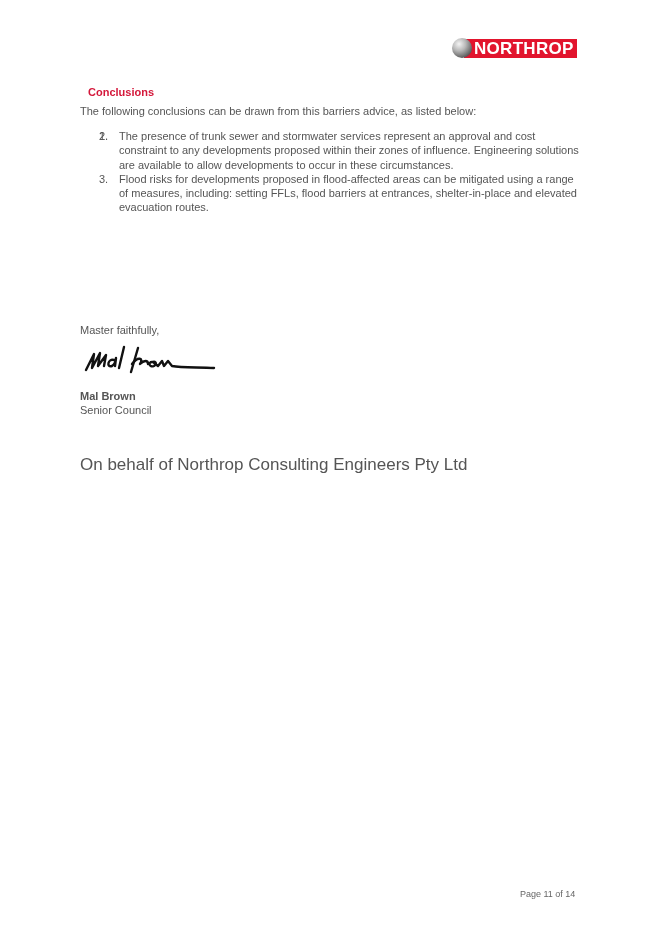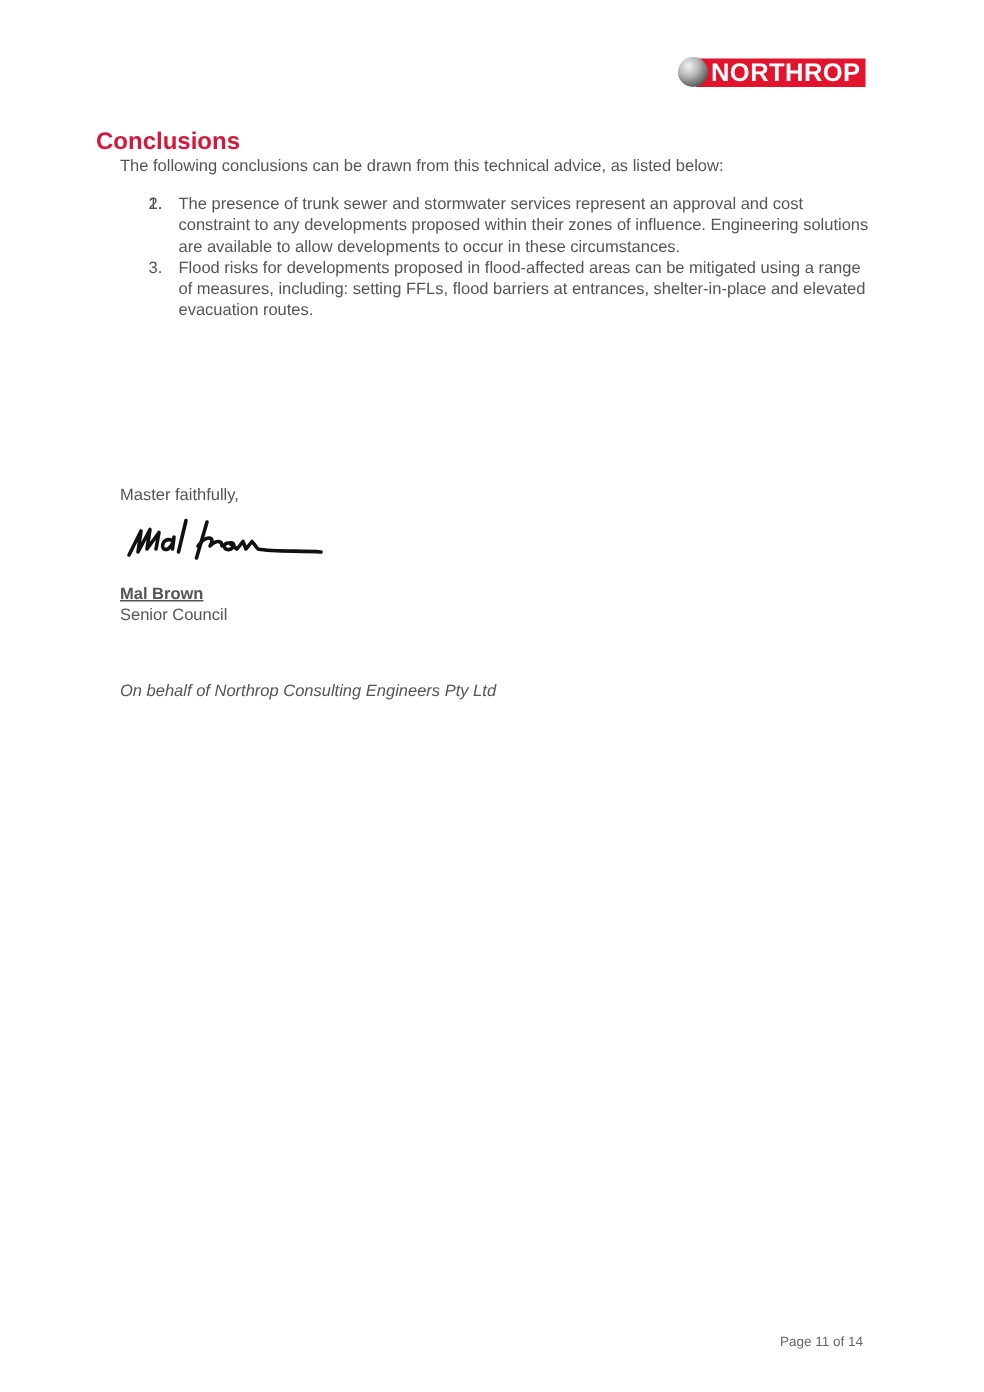--- a/index.html
+++ b/index.html
@@ -3,42 +3,42 @@
 <meta charset="utf-8">
 <style>
   html, body { margin:0; padding:0; background:#ffffff; }
   body { width:656px; height:928px; position:relative; overflow:hidden;
          font-family:"Liberation Sans", sans-serif; color:#555555; }
   .logo { position:absolute; left:450px; top:37px; width:128px; height:22px; }
   .logo .sphere { position:absolute; left:2px; top:1px; width:20px; height:20px; border-radius:50%;
     background: radial-gradient(circle at 35% 30%, #f4f4f4 0%, #b9b9b9 35%, #5b5b5b 75%, #2a2a2a 100%); z-index:2; }
   .logo .banner { position:absolute; left:14px; top:2px; width:113px; height:19px; background:#e2142d;
     color:#fff; font-weight:bold; font-size:17px; line-height:19px; letter-spacing:0.3px; padding-left:10px; box-sizing:border-box; }
-  .heading { position:absolute; left:64px; top:86px; font-size:16px; font-weight:bold; color:#d4173a; }
+  .heading { position:absolute; left:88px; top:86px; font-size:11px; font-weight:bold; color:#d4173a; }
   .intro { position:absolute; left:80px; top:104px; font-size:11px; line-height:14px; }
   ol.conc { position:absolute; left:80px; top:129px; margin:0; padding:0; list-style:none; width:500px; }
   ol.conc li { position:relative; padding-left:39px; font-size:11px; line-height:14.3px; margin-bottom:0; }
   ol.conc li .num { position:absolute; left:19px; top:0; }
   .closing { position:absolute; left:80px; top:324px; font-size:11px; }
   .sig { position:absolute; left:82px; top:344px; width:135px; height:32px; }
-  .name { position:absolute; left:80px; top:390px; font-size:11px; font-weight:bold;text-decoration:underline; }
+  .name { position:absolute; left:80px; top:390px; font-size:11px; font-weight:bold; }
   .role { position:absolute; left:80px; top:404px; font-size:11px; }
-  .behalf { position:absolute; left:80px; top:455px; font-size:11px;font-style:italic; }
+  .behalf { position:absolute; left:80px; top:455px; font-size:17px; }
   .pageno { position:absolute; left:520px; top:889px; font-size:9px; color:#666;text-align:right; }
 </style>
 </head>
 <body>
 
 <div class="logo">
   <div class="sphere"></div>
   <div class="banner">NORTHROP</div>
 </div>
 
 <div class="heading">Conclusions</div>
-<div class="intro">The following conclusions can be drawn from this technical advice, as listed below:</div>
+<div class="intro">The following conclusions can be drawn from this barriers advice, as listed below:</div>
 
 <ol class="conc">
   <li>
     <span class="num">1.</span>
   </li>
   <li>
     <span class="num">2.</span>
     <span>The presence of trunk sewer and stormwater services represent an approval and cost constraint to any developments proposed within their zones of influence.  Engineering solutions are available to allow developments to occur in these circumstances.</span>
   </li>
   <li>

